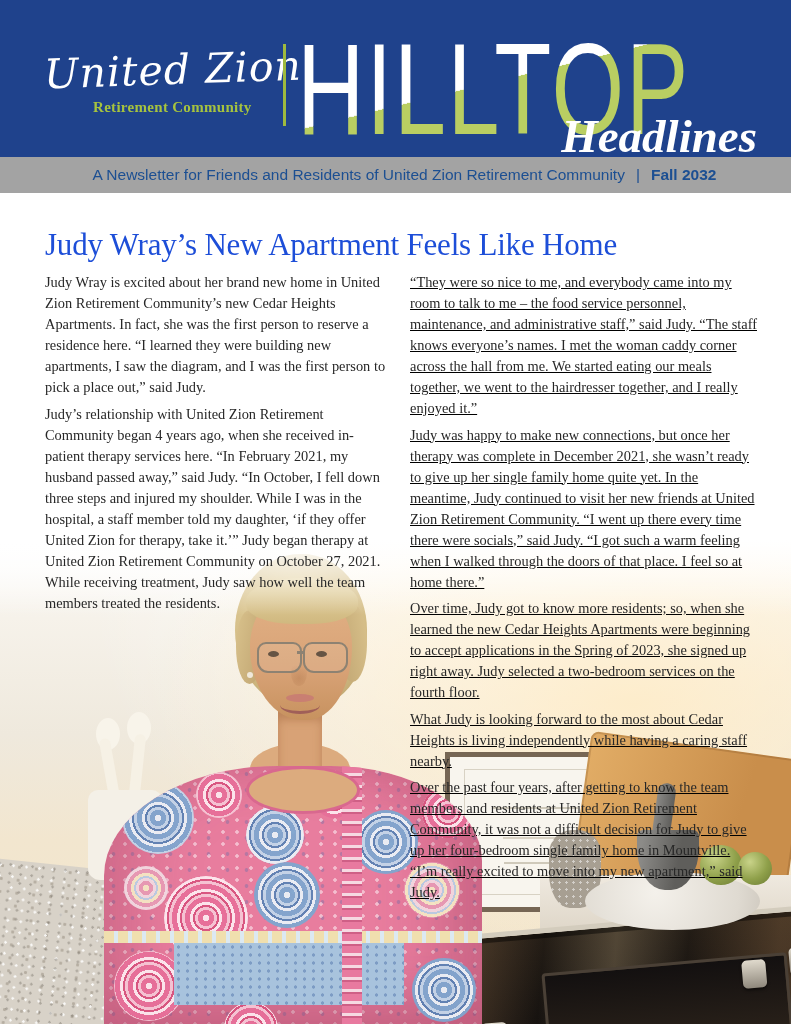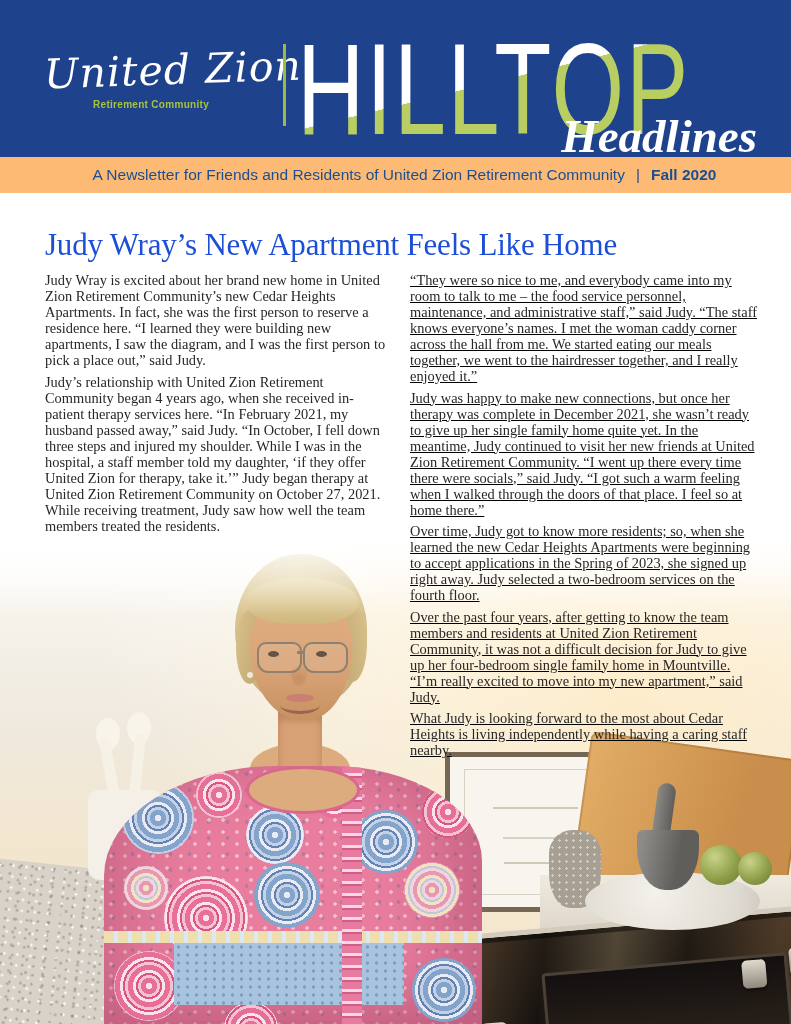--- a/index.html
+++ b/index.html
@@ -3,52 +3,52 @@
 <meta charset="utf-8">
 <style>
   html,body{margin:0;padding:0;background:#ffffff;}
   .page{position:relative;width:791px;height:1024px;margin:0 auto;background:#fff;overflow:hidden;
         font-family:"Liberation Serif",serif;}
 
   
   .masthead{position:absolute;left:0;top:0;width:791px;height:157px;background:#1f428c;}
   .logo-script{position:absolute;left:44px;top:46px;font-family:"DejaVu Serif",serif;font-style:italic;
                font-size:41px;color:#ffffff;transform:rotate(-2deg);letter-spacing:1px;white-space:nowrap;}
-  .logo-sub{position:absolute;left:93px;top:99px;font-family:Liberation Sans, sans-serif;font-weight:bold;
-            font-size:10px;color:#a6c33e;letter-spacing:.3px;white-space:nowrap;}
+  .logo-sub{position:absolute;left:93px;top:99px;font-family:Liberation Serif, serif;font-weight:bold;
+            font-size:15px;color:#a6c33e;letter-spacing:.3px;white-space:nowrap;}
   .mast-divider{position:absolute;left:283px;top:44px;width:3px;height:82px;background:#9eba3f;}
   .mast-title{position:absolute;left:297px;top:24px;font-family:"Liberation Sans",sans-serif;
               font-size:110px;font-weight:400;letter-spacing:2px;line-height:1;white-space:nowrap;
               transform:scale(0.85,1.18);transform-origin:0 0;color:#ffffff;}
   @supports ((-webkit-background-clip:text) or (background-clip:text)){
     .mast-title{background:linear-gradient(170deg,#ffffff 47%,#b9ce62 47%);
                 -webkit-background-clip:text;background-clip:text;color:transparent;}
   }
   .mast-sub{position:absolute;right:34px;top:109px;font-family:"Liberation Serif",serif;font-style:italic;
             font-weight:700;font-size:47px;color:#ffffff;white-space:nowrap;}
 
   
-  .band{position:absolute;left:0;top:157px;width:791px;height:36px;background:#fdba74;
+  .band{position:absolute;left:0;top:157px;width:791px;height:36px;background:#a3a3a3;
         display:flex;align-items:center;justify-content:center;padding-left:18px;box-sizing:border-box;
         font-family:"Liberation Sans",sans-serif;font-size:15.5px;color:#1c4f92;white-space:nowrap;}
   .band .sep{margin:0 11px;}
   .band .issue{font-weight:bold;}
 
   
   .kicker{position:absolute;left:30px;top:191px;height:30px;background:#b6cc58;display:flex;align-items:center;
           padding:0 20px 0 17px;font-family:"Liberation Sans",sans-serif;font-weight:bold;font-size:15px;
           letter-spacing:3px;color:#1d4e91;z-index:3;}
   .headline{position:absolute;left:45px;top:227px;margin:0;font-family:"Liberation Serif",serif;
             font-weight:400;font-size:31px;letter-spacing:-.2px;color:#1d4ed8;z-index:3;white-space:nowrap;}
 
   
   .col{position:absolute;top:272px;width:347px;z-index:2;}
   .col-left{left:45px;}
   .col-right{left:410px;text-decoration:underline;}
-  .col p{margin:0 0 5.5px;font-size:14.4px;line-height:16px;color:#272727;}
+  .col p{margin:0 0 5.5px;font-size:14.4px;line-height:21px;color:#272727;}
   .endmark{display:inline-block;width:13px;height:13px;background:#f2a83c;margin-left:8px;vertical-align:-1px;}
 
   
   .photo{position:absolute;left:0;top:540px;width:791px;height:484px;z-index:0;overflow:hidden;
          background:
            radial-gradient(ellipse at 80% 34%, rgba(255,233,190,.75), rgba(255,233,190,0) 55%),
            radial-gradient(ellipse at 70% 6%, rgba(255,255,255,.9), rgba(255,255,255,0) 60%),
            linear-gradient(180deg,#ffffff 0%,#f6f2ea 16%,#efe9dd 40%,#f2e6cf 62%,#f3e5c9 100%);}
   .photo *{position:absolute;}
 
@@ -162,21 +162,21 @@
     <div class="logo-script">United Zion</div>
     <div class="logo-sub">Retirement Community</div>
     <div class="mast-divider"></div>
     <div class="mast-title">HILLTOP</div>
     <div class="mast-sub">Headlines</div>
   </header>
 
   <div class="band">
     <span>A Newsletter for Friends and Residents of United Zion Retirement Community</span>
     <span class="sep">|</span>
-    <span class="issue">Fall 2020</span>
+    <span class="issue">Fall 2032</span>
   </div>
 
 
   <h1 class="headline">Judy Wray’s New Apartment Feels Like Home</h1>
 
   <div class="photo">
     <div class="frame">
         <div class="frame-mat"></div>
       </div>
     <div class="spoon-head spoon1h"></div>
@@ -241,17 +241,17 @@
   </div>
 
   <div class="col col-left">
       <p>Judy Wray is excited about her brand new home in United Zion Retirement Community’s new Cedar Heights Apartments. In fact, she was the first person to reserve a residence here. “I learned they were building new apartments, I saw the diagram, and I was the first person to pick a place out,” said Judy.</p>
       <p>Judy’s relationship with United Zion Retirement Community began 4 years ago, when she received in-patient therapy services here. “In February 2021, my husband passed away,” said Judy. “In October, I fell down three steps and injured my shoulder. While I was in the hospital, a staff member told my daughter, ‘if they offer United Zion for therapy, take it.’” Judy began therapy at United Zion Retirement Community on October 27, 2021. While receiving treatment, Judy saw how well the team members treated the residents.</p>
     </div>
   <div class="col col-right">
       <p>“They were so nice to me, and everybody came into my room to talk to me – the food service personnel, maintenance, and administrative staff,” said Judy. “The staff knows everyone’s names. I met the woman caddy corner across the hall from me. We started eating our meals together, we went to the hairdresser together, and I really enjoyed it.”</p>
       <p>Judy was happy to make new connections, but once her therapy was complete in December 2021, she wasn’t ready to give up her single family home quite yet. In the meantime, Judy continued to visit her new friends at United Zion Retirement Community. “I went up there every time there were socials,” said Judy. “I got such a warm feeling when I walked through the doors of that place. I feel so at home there.”</p>
       <p>Over time, Judy got to know more residents; so, when she learned the new Cedar Heights Apartments were beginning to accept applications in the Spring of 2023, she signed up right away. Judy selected a two-bedroom services on the fourth floor.</p>
+      <p>What Judy is looking forward to the most about Cedar Heights is living independently while having a caring staff nearby.</p>
       <p>Over the past four years, after getting to know the team members and residents at United Zion Retirement Community, it was not a difficult decision for Judy to give up her four-bedroom single family home in Mountville. “I’m really excited to move into my new apartment,” said Judy.</p>
-      <p>What Judy is looking forward to the most about Cedar Heights is living independently while having a caring staff nearby.</p>
     </div>
 
 </div>
 
 </body></html>

